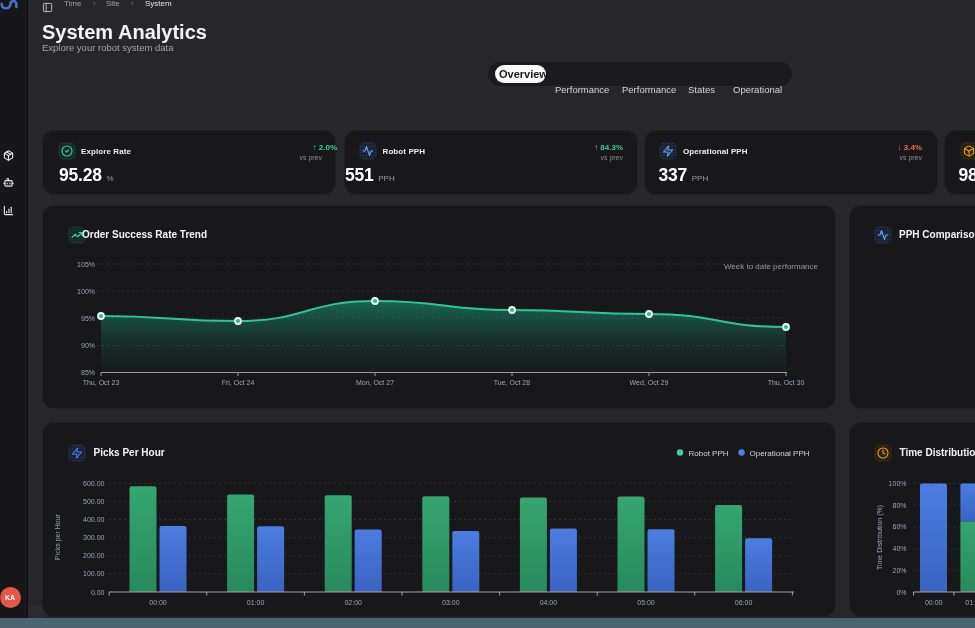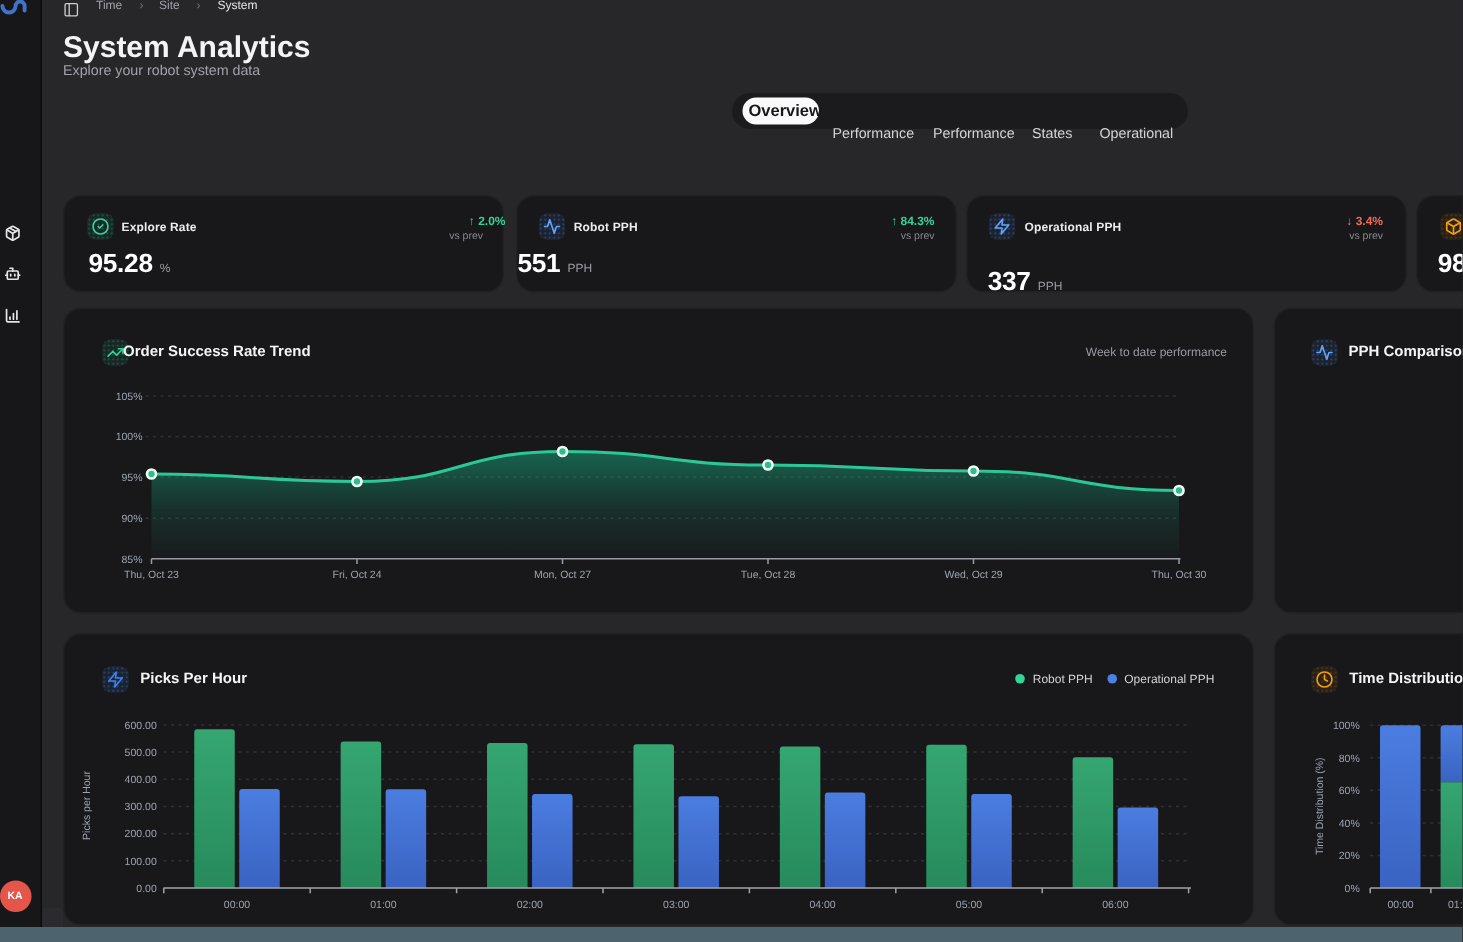--- a/index.html
+++ b/index.html
@@ -11,21 +11,21 @@
 .iconbox { position:absolute; width:18px; height:18px; border-radius:6px; display:flex; align-items:center; justify-content:center; }
 .ib-green { background:rgba(16,185,129,0.10); background-image:radial-gradient(rgba(52,211,153,0.22) 0.7px, transparent 0.8px); background-size:3px 3px; }
 .ib-blue  { background:rgba(59,130,246,0.10); background-image:radial-gradient(rgba(96,165,250,0.22) 0.7px, transparent 0.8px); background-size:3px 3px; }
 .ib-amber { background:rgba(245,158,11,0.07); background-image:radial-gradient(rgba(251,191,36,0.13) 0.7px, transparent 0.8px); background-size:3px 3px; }
 .cardlabel { position:absolute; font-size:8px; font-weight:700; color:#ececf0; letter-spacing:0.1px; }
 .trend { position:absolute; font-size:8px; font-weight:700; text-align:right; }
 .vsprev { position:absolute; font-size:7px; color:#87878f; text-align:right; }
 .value { position:absolute; font-size:17.5px; font-weight:700; color:#ffffff; letter-spacing:-0.2px; }
 .suffix { font-size:8px; font-weight:400; color:#9c9ca4; letter-spacing:0; }
 .ptitle { position:absolute; font-size:10px; font-weight:700; color:#f4f4f5; white-space:nowrap; }
-.psub { position:absolute; font-size:8px; color:#9a9aa3; }
+.psub { position:absolute; font-size:8px; color:#9a9aa3;margin-top:32px; }
 .tabtxt { position:absolute; font-size:9.5px; color:#d4d4d8; top:53px; white-space:nowrap;margin-top:31px; }
 text { font-family:"Liberation Sans",sans-serif; }
 </style>
 </head>
 <body>
 
 <div class="abs" style="left:41.5px;top:-1.5px;width:11px;height:11px;">
 <svg width="11" height="11" viewBox="0 0 24 24" fill="none" stroke="#cfcfd4" stroke-width="1.9">
       <rect x="3" y="3" width="18" height="18" rx="2"></rect>
       <line x1="9" y1="3" x2="9" y2="21"></line>
@@ -75,21 +75,21 @@
 <div class="value" style="left:345px;top:165px;">551 <span class="suffix">PPH</span></div>
 
 <div class="iconbox ib-blue" style="left:658.5px;top:142px;">
 <svg width="12" height="12" viewBox="0 0 24 24" fill="none" stroke="#60a5fa" stroke-width="2.2" stroke-linecap="round" stroke-linejoin="round">
       <path d="M13 2 3 14h9l-1 8 10-12h-9l1-8z"></path>
     </svg>
 </div>
 <div class="cardlabel" style="left:683px;top:147px;">Operational PPH</div>
 <div class="trend" style="right:53px;top:143px;color:#f26a55;">↓ 3.4%</div>
 <div class="vsprev" style="right:53px;top:153.5px;">vs prev</div>
-<div class="value" style="left:658.5px;top:165px;margin-top:12px;">337 <span class="suffix">PPH</span></div>
+<div class="value" style="left:658.5px;top:165px;">337 <span class="suffix">PPH</span></div>
 
 <div class="iconbox ib-amber" style="left:960px;top:142px;">
 <svg width="12" height="12" viewBox="0 0 24 24" fill="none" stroke="#f59e0b" stroke-width="2.2" stroke-linecap="round" stroke-linejoin="round">
       <path d="M21 8a2 2 0 0 0-1-1.73l-7-4a2 2 0 0 0-2 0l-7 4A2 2 0 0 0 3 8v8a2 2 0 0 0 1 1.73l7 4a2 2 0 0 0 2 0l7-4A2 2 0 0 0 21 16Z"></path>
       <path d="m3.3 7 8.7 5 8.7-5"></path>
       <path d="M12 22V12"></path>
     </svg>
 </div>
 <div class="value" style="left:958.5px;top:165px;">98.1</div>
 

